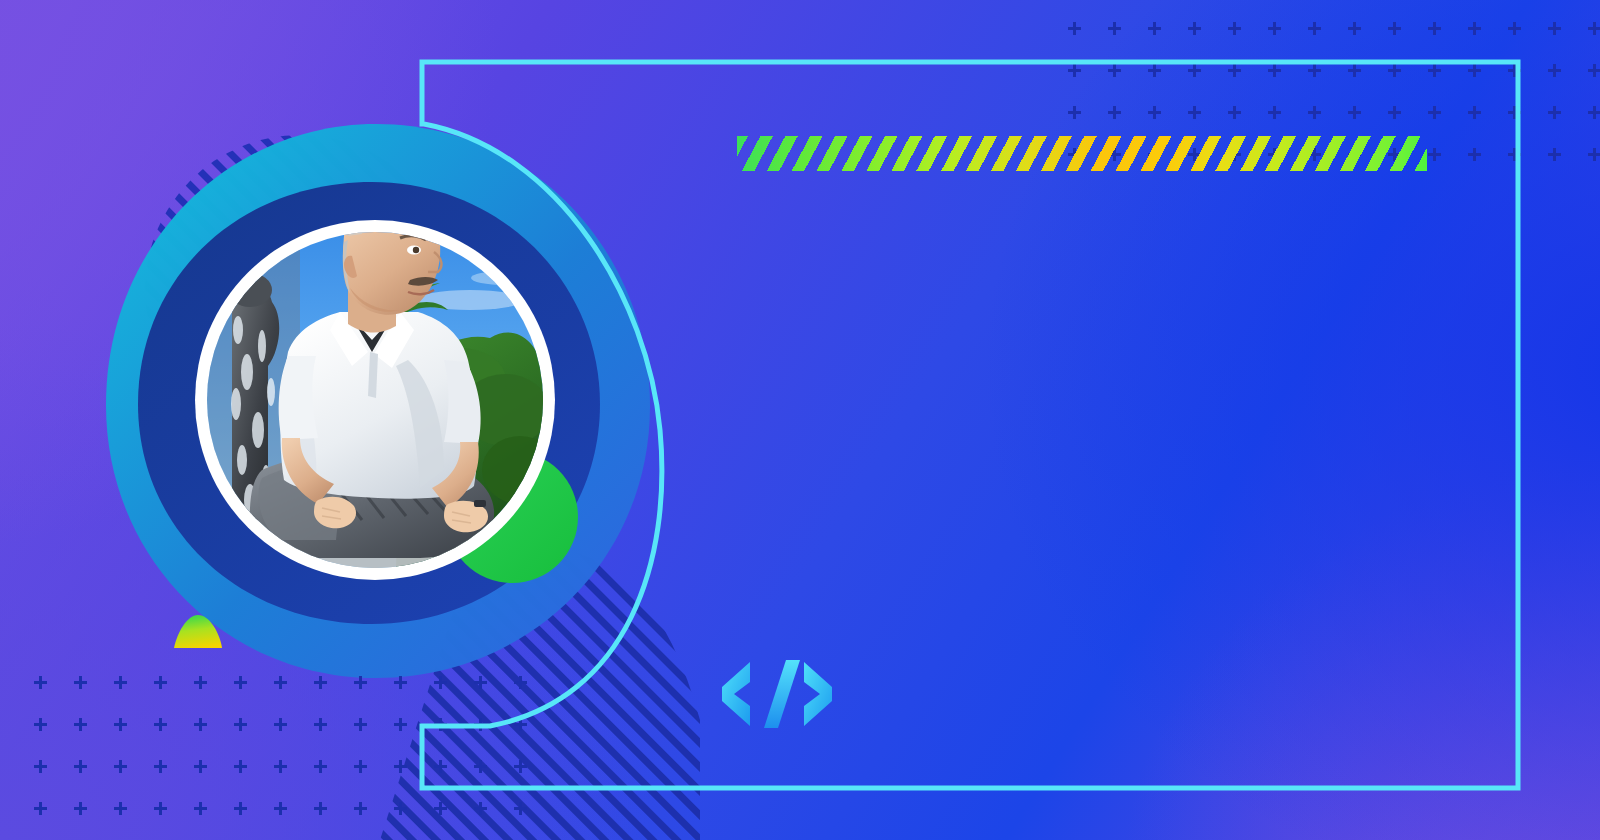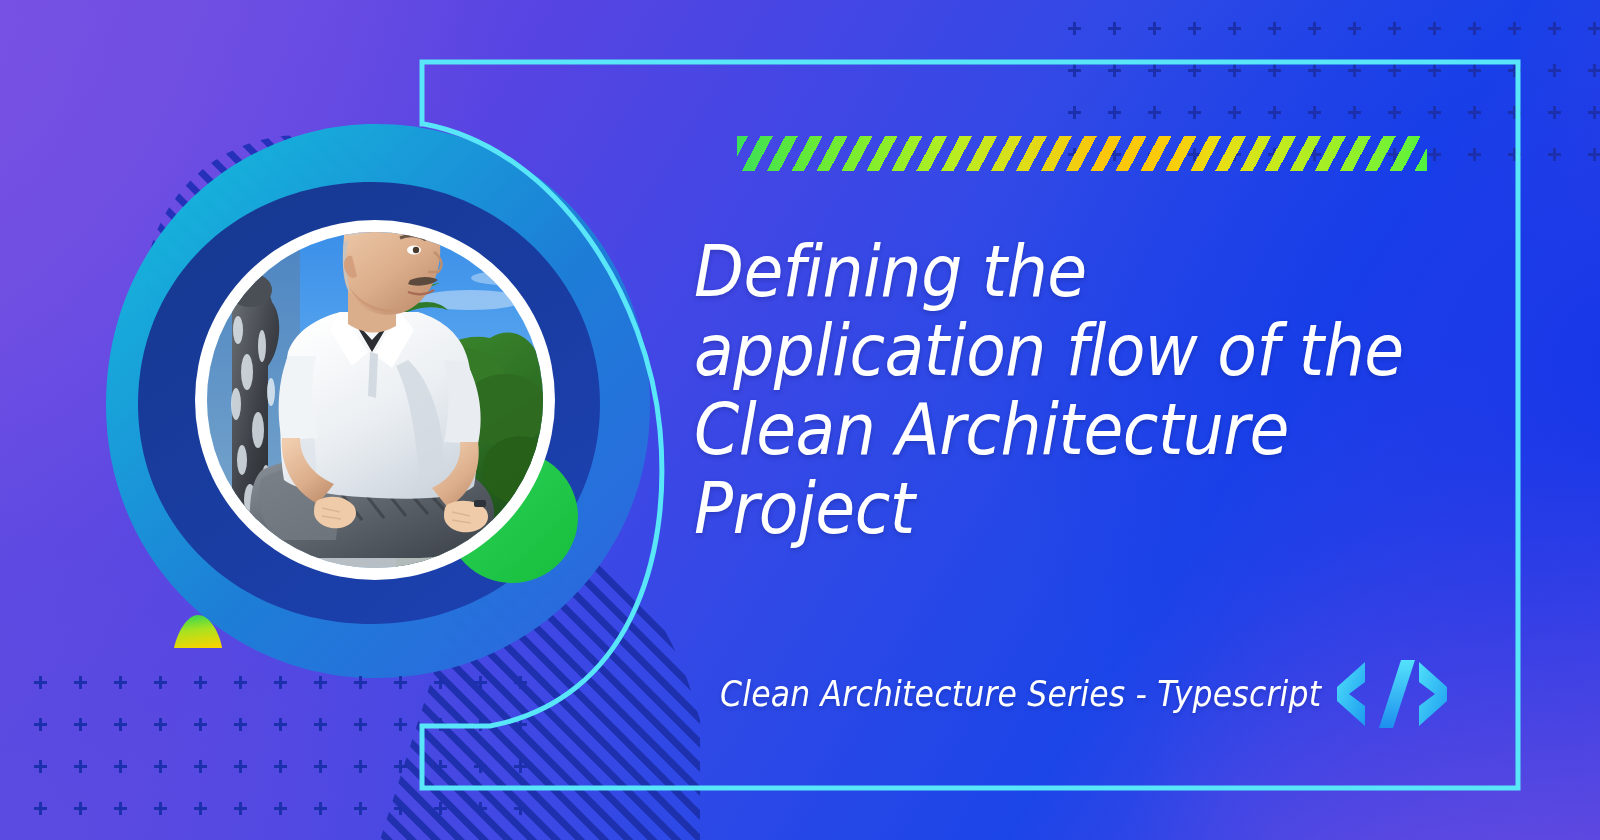--- a/index.html
+++ b/index.html
@@ -429,24 +429,22 @@
 
   <svg id="frame-svg" viewBox="0 0 1600 840">
     <path d="M422 62 L1518 62 L1518 788 L422 788 L422 726 L490 726
              C628 700 672 560 660 430 C648 300 560 150 424 124 L422 124 Z" fill="none" stroke="#58E6F8" stroke-width="5" stroke-linejoin="miter"></path>
   </svg>
 
   <div id="stripe-bar">
     <div class="mask"></div>
   </div>
 
-  <h1 id="title">Defining the application flow of the Clean Architecture Project</h1>
 
   <div id="subtitle-row">
-    <span id="subtitle">Clean Architecture Series - Typescript</span>
     <svg id="code-icon" viewBox="0 0 112 72">
       <defs>
         <linearGradient id="cg1" x1="0" y1="0" x2="1" y2="1">
           <stop offset="0%" stop-color="#4FE0FA"></stop>
           <stop offset="100%" stop-color="#1C9BEF"></stop>
         </linearGradient>
         <linearGradient id="cg2" x1="0" y1="0" x2="0" y2="1">
           <stop offset="0%" stop-color="#54E2FB"></stop>
           <stop offset="100%" stop-color="#1D8FEE"></stop>
         </linearGradient>

